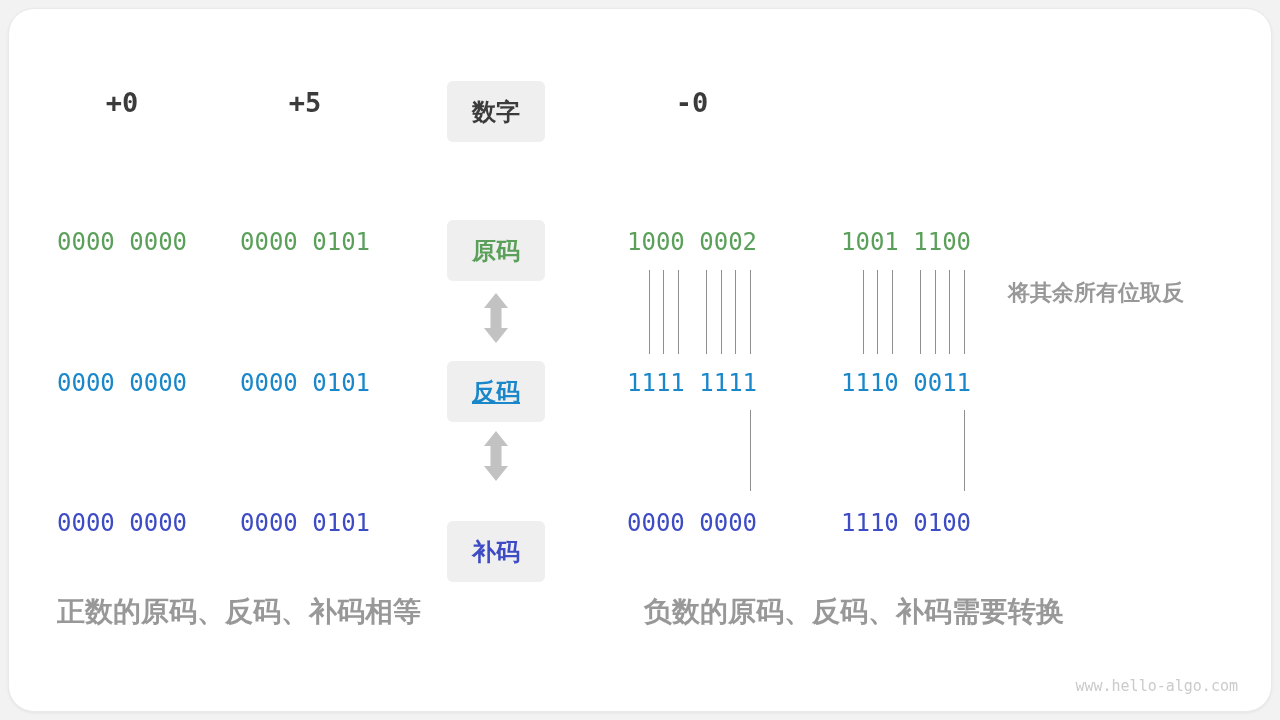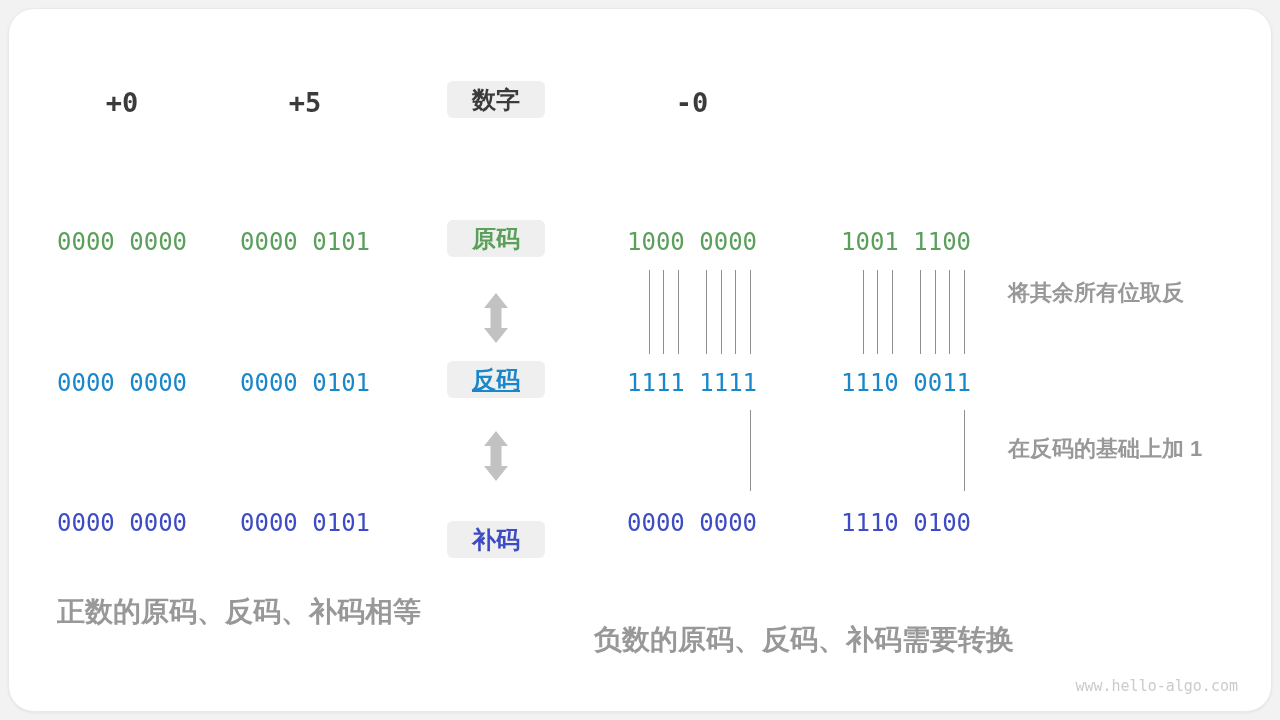--- a/index.html
+++ b/index.html
@@ -46,21 +46,21 @@
     letter-spacing: 0;
     white-space: pre;
   }
   .row-green  .bin { color: var(--green); }
   .row-blue   .bin { color: var(--blue); }
   .row-indigo .bin { color: var(--indigo); }
 
   .badge {
     position: absolute;
     left: 447px;
-    width: 98px; height: 37px;
+    width: 98px; height: 61px;
     background: var(--badge_bg);
     border-radius: 6px;
     display: flex;
     align-items: center;
     justify-content: center;
     font-size: 24px;
     font-weight: bold;
     color: var(--dark);
   }
   .badge.green  { color: var(--green); }
@@ -112,21 +112,21 @@
 
   <div class="hdr" style="left:52px;  top:86px;">+0</div>
   <div class="hdr" style="left:235px; top:86px;">+5</div>
   <div class="badge" style="top:81px;">数字</div>
   <div class="hdr" style="left:622px; top:86px;">-0</div>
 
   <div class="row-green">
     <div class="bin" style="left:57px;  top:227px;">0000 0000</div>
     <div class="bin" style="left:240px; top:227px;">0000 0101</div>
     <div class="badge green" style="top:220px;">原码</div>
-    <div class="bin" style="left:627px; top:227px;">1000 0000</div>
+    <div class="bin" style="left:627px; top:227px;">1000 0002</div>
     <div class="bin" style="left:841px; top:227px;">1001 1100</div>
   </div>
 
   <svg class="arrow" style="top:293px;" viewBox="0 0 26 50">
     <path d="M13 0 L25 15 L18.5 15 L18.5 35 L25 35 L13 50 L1 35 L7.5 35 L7.5 15 L1 15 Z" fill="#C2C2C2"></path>
   </svg>
 
   <div class="row-blue">
     <div class="bin" style="left:57px;  top:368px;">0000 0000</div>
     <div class="bin" style="left:240px; top:368px;">0000 0101</div>
@@ -162,20 +162,19 @@
       <div class="vline" style="left: 934.925px; top: 270px; height: 84px;"></div>
       <div class="vline" style="left: 949.375px; top: 270px; height: 84px;"></div>
       <div class="vline" style="left: 963.825px; top: 270px; height: 84px;"></div>
       <div class="vline" style="left: 749.825px; top: 410px; height: 81px;"></div>
       <div class="vline" style="left: 963.825px; top: 410px; height: 81px;"></div>
     </div>
 
   <div class="annotation" style="top:274px;">
     <div>将其余所有位取反</div>
   </div>
-  <div class="annotation" style="top:430px;">在反码的基础上加 1</div>
 
   <div class="caption" style="left:57px;">正数的原码、反码、补码相等</div>
-  <div class="caption" style="left:594px;margin-top:28px;">负数的原码、反码、补码需要转换</div>
+  <div class="caption" style="left:644px;">负数的原码、反码、补码需要转换</div>
 
   <div class="watermark">www.hello-algo.com</div>
 
 </div>
 
 </body></html>

